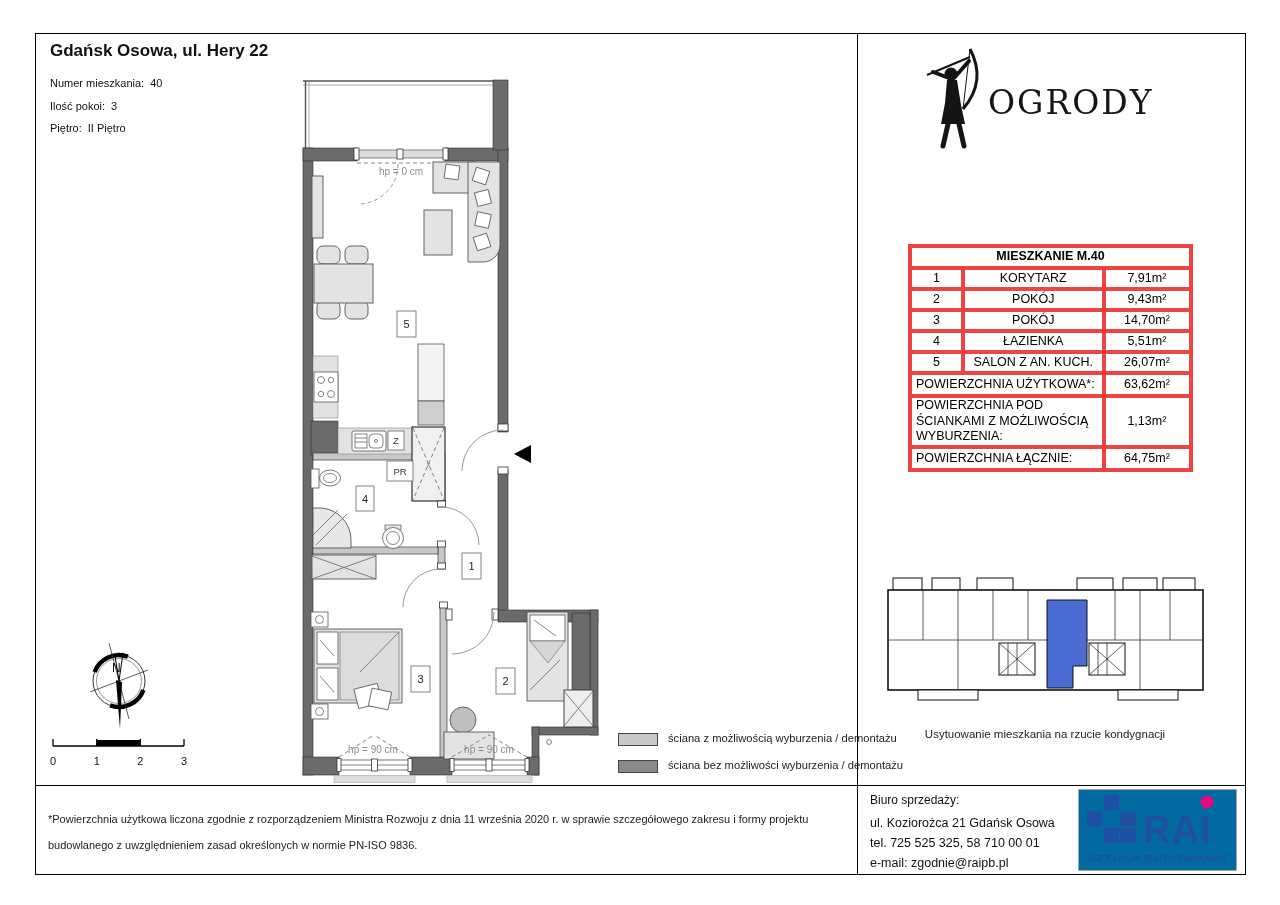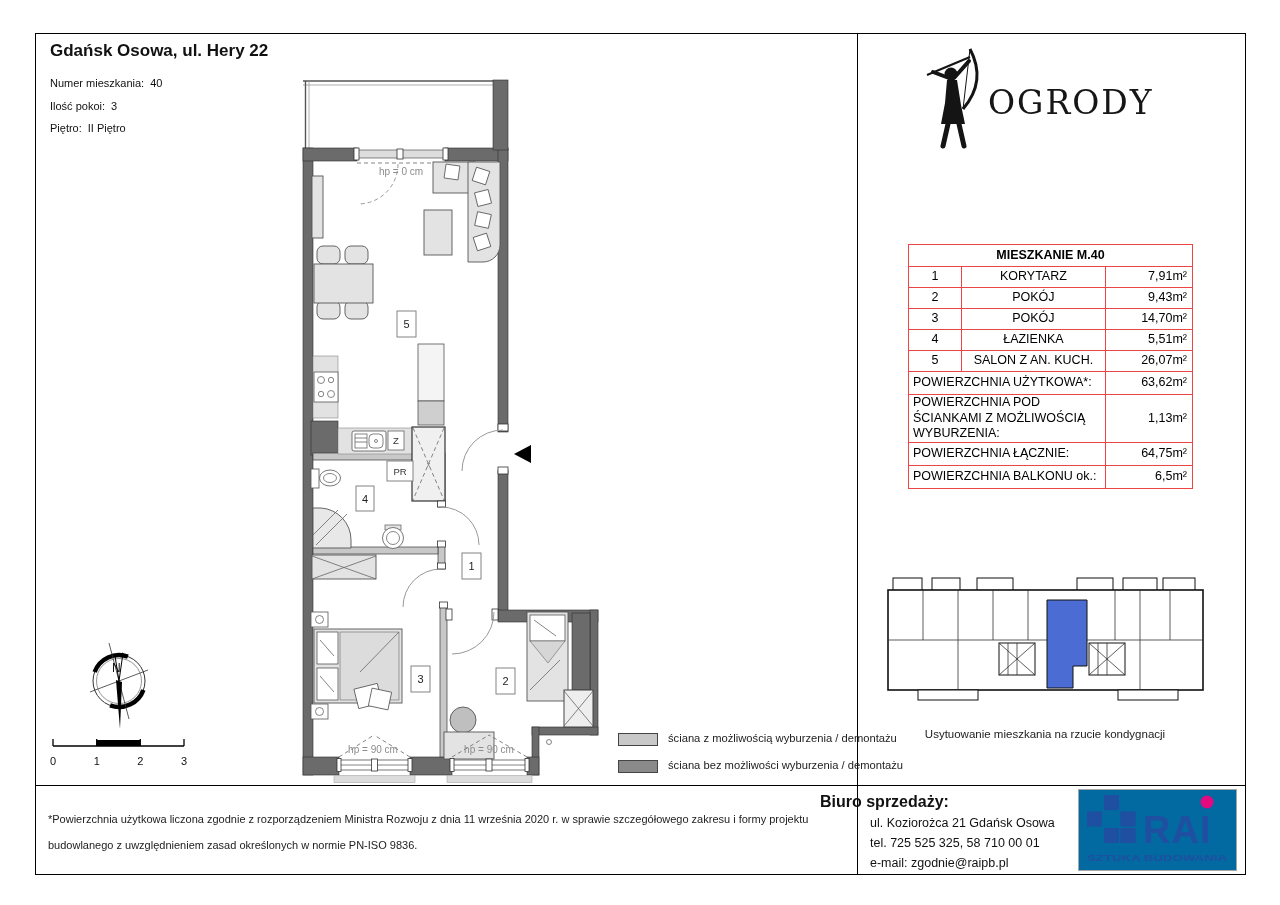--- a/index.html
+++ b/index.html
@@ -15,40 +15,40 @@
   .hdr-row{left:50px;font-size:11px}
   .hdr-row .val{margin-left:6px}
 
   
   #logo-text1,#logo-text2{font-family:"DejaVu Serif",serif;font-size:33px;letter-spacing:2px;color:#161616}
   #logo-text1{left:988px;top:83px}
   #logo-text2{left:988px;top:115px}
 
   
   #areas{left:908px;top:244px;width:285px;border-collapse:collapse;font-size:12.5px;color:#000}
-  #areas td{border:1px solid #ef4444;padding:0 4px;line-height:1.25}
+  #areas td{border:4px solid #ef4444;padding:0 4px;line-height:1.25}
   #areas .c-no{width:50px;text-align:center}
   #areas .c-name{width:146px;text-align:center}
-  #areas .c-area{width:83px;text-align:right;padding-right:5px}
+  #areas .c-area{width:83px;text-align:center;padding-right:5px}
   #areas .t-title{text-align:center;font-weight:bold}
   #areas tr.r-title{height:22px}
   #areas tr.r-data{height:21px}
   #areas tr.r-sum{height:23px}
   #areas tr.r-sum2{height:45px}
 
   
   .legend-row{left:618px;height:13px}
   .legend-sw{position:absolute;left:0;top:1px;width:38px;height:11px;border:1px solid #444}
   .sw1{background:var(--wall-light)}
   .sw2{background:var(--legend-dark)}
   .legend-lb{position:absolute;left:50px;top:0;font-size:11.2px;white-space:nowrap;color:#222}
 
   
   #footnote{left:48px;top:806px;width:780px;font-size:11px;line-height:26px;color:#222}
-  #contact-heading{left:820px;top:793px;font-size:16px;font-weight:bold}
+  #contact-heading{left:870px;top:793px;font-size:12px;font-weight:normal}
   .contact-line{left:870px;font-size:12.5px}
   #rai-box{left:1078px;top:789px;width:157px;height:80px;border:1px solid #a6a6a6;background:#0369a1}
 
   
   svg{display:block}
   .wd{fill:var(--wall-dark);stroke:#2e2e2e;stroke-width:.6}
   .wl{fill:var(--wall-light);stroke:#3a3a3a;stroke-width:.7}
   .fur{fill:#e3e3e3;stroke:#555;stroke-width:.9}
   .fw{fill:#fff;stroke:#555;stroke-width:.8}
   .tn{fill:none;stroke:#666;stroke-width:.8}
@@ -386,24 +386,20 @@
       <td class="c-area">63,62m²</td>
     </tr>
     <tr class="r-sum2">
       <td colspan="2">POWIERZCHNIA POD ŚCIANKAMI Z MOŻLIWOŚCIĄ WYBURZENIA:</td>
       <td class="c-area">1,13m²</td>
     </tr>
     <tr class="r-sum">
       <td colspan="2">POWIERZCHNIA ŁĄCZNIE:</td>
       <td class="c-area">64,75m²</td>
     </tr>
-    <tr class="r-sum">
-      <td colspan="2">POWIERZCHNIA BALKONU ok.:</td>
-      <td class="c-area">6,5m²</td>
-    </tr>
   </tbody>
     </table>
 
   <svg class="abs" style="left:878px;top:568px" width="334" height="180" viewBox="0 0 334 180">
     <g>
       <rect class="loc2" x="15" y="10" width="29" height="14"></rect>
       <rect class="loc2" x="54" y="10" width="28" height="14"></rect>
       <rect class="loc2" x="99" y="10" width="36" height="14"></rect>
       <rect class="loc2" x="199" y="10" width="36" height="14"></rect>
       <rect class="loc2" x="245" y="10" width="34" height="14"></rect>

